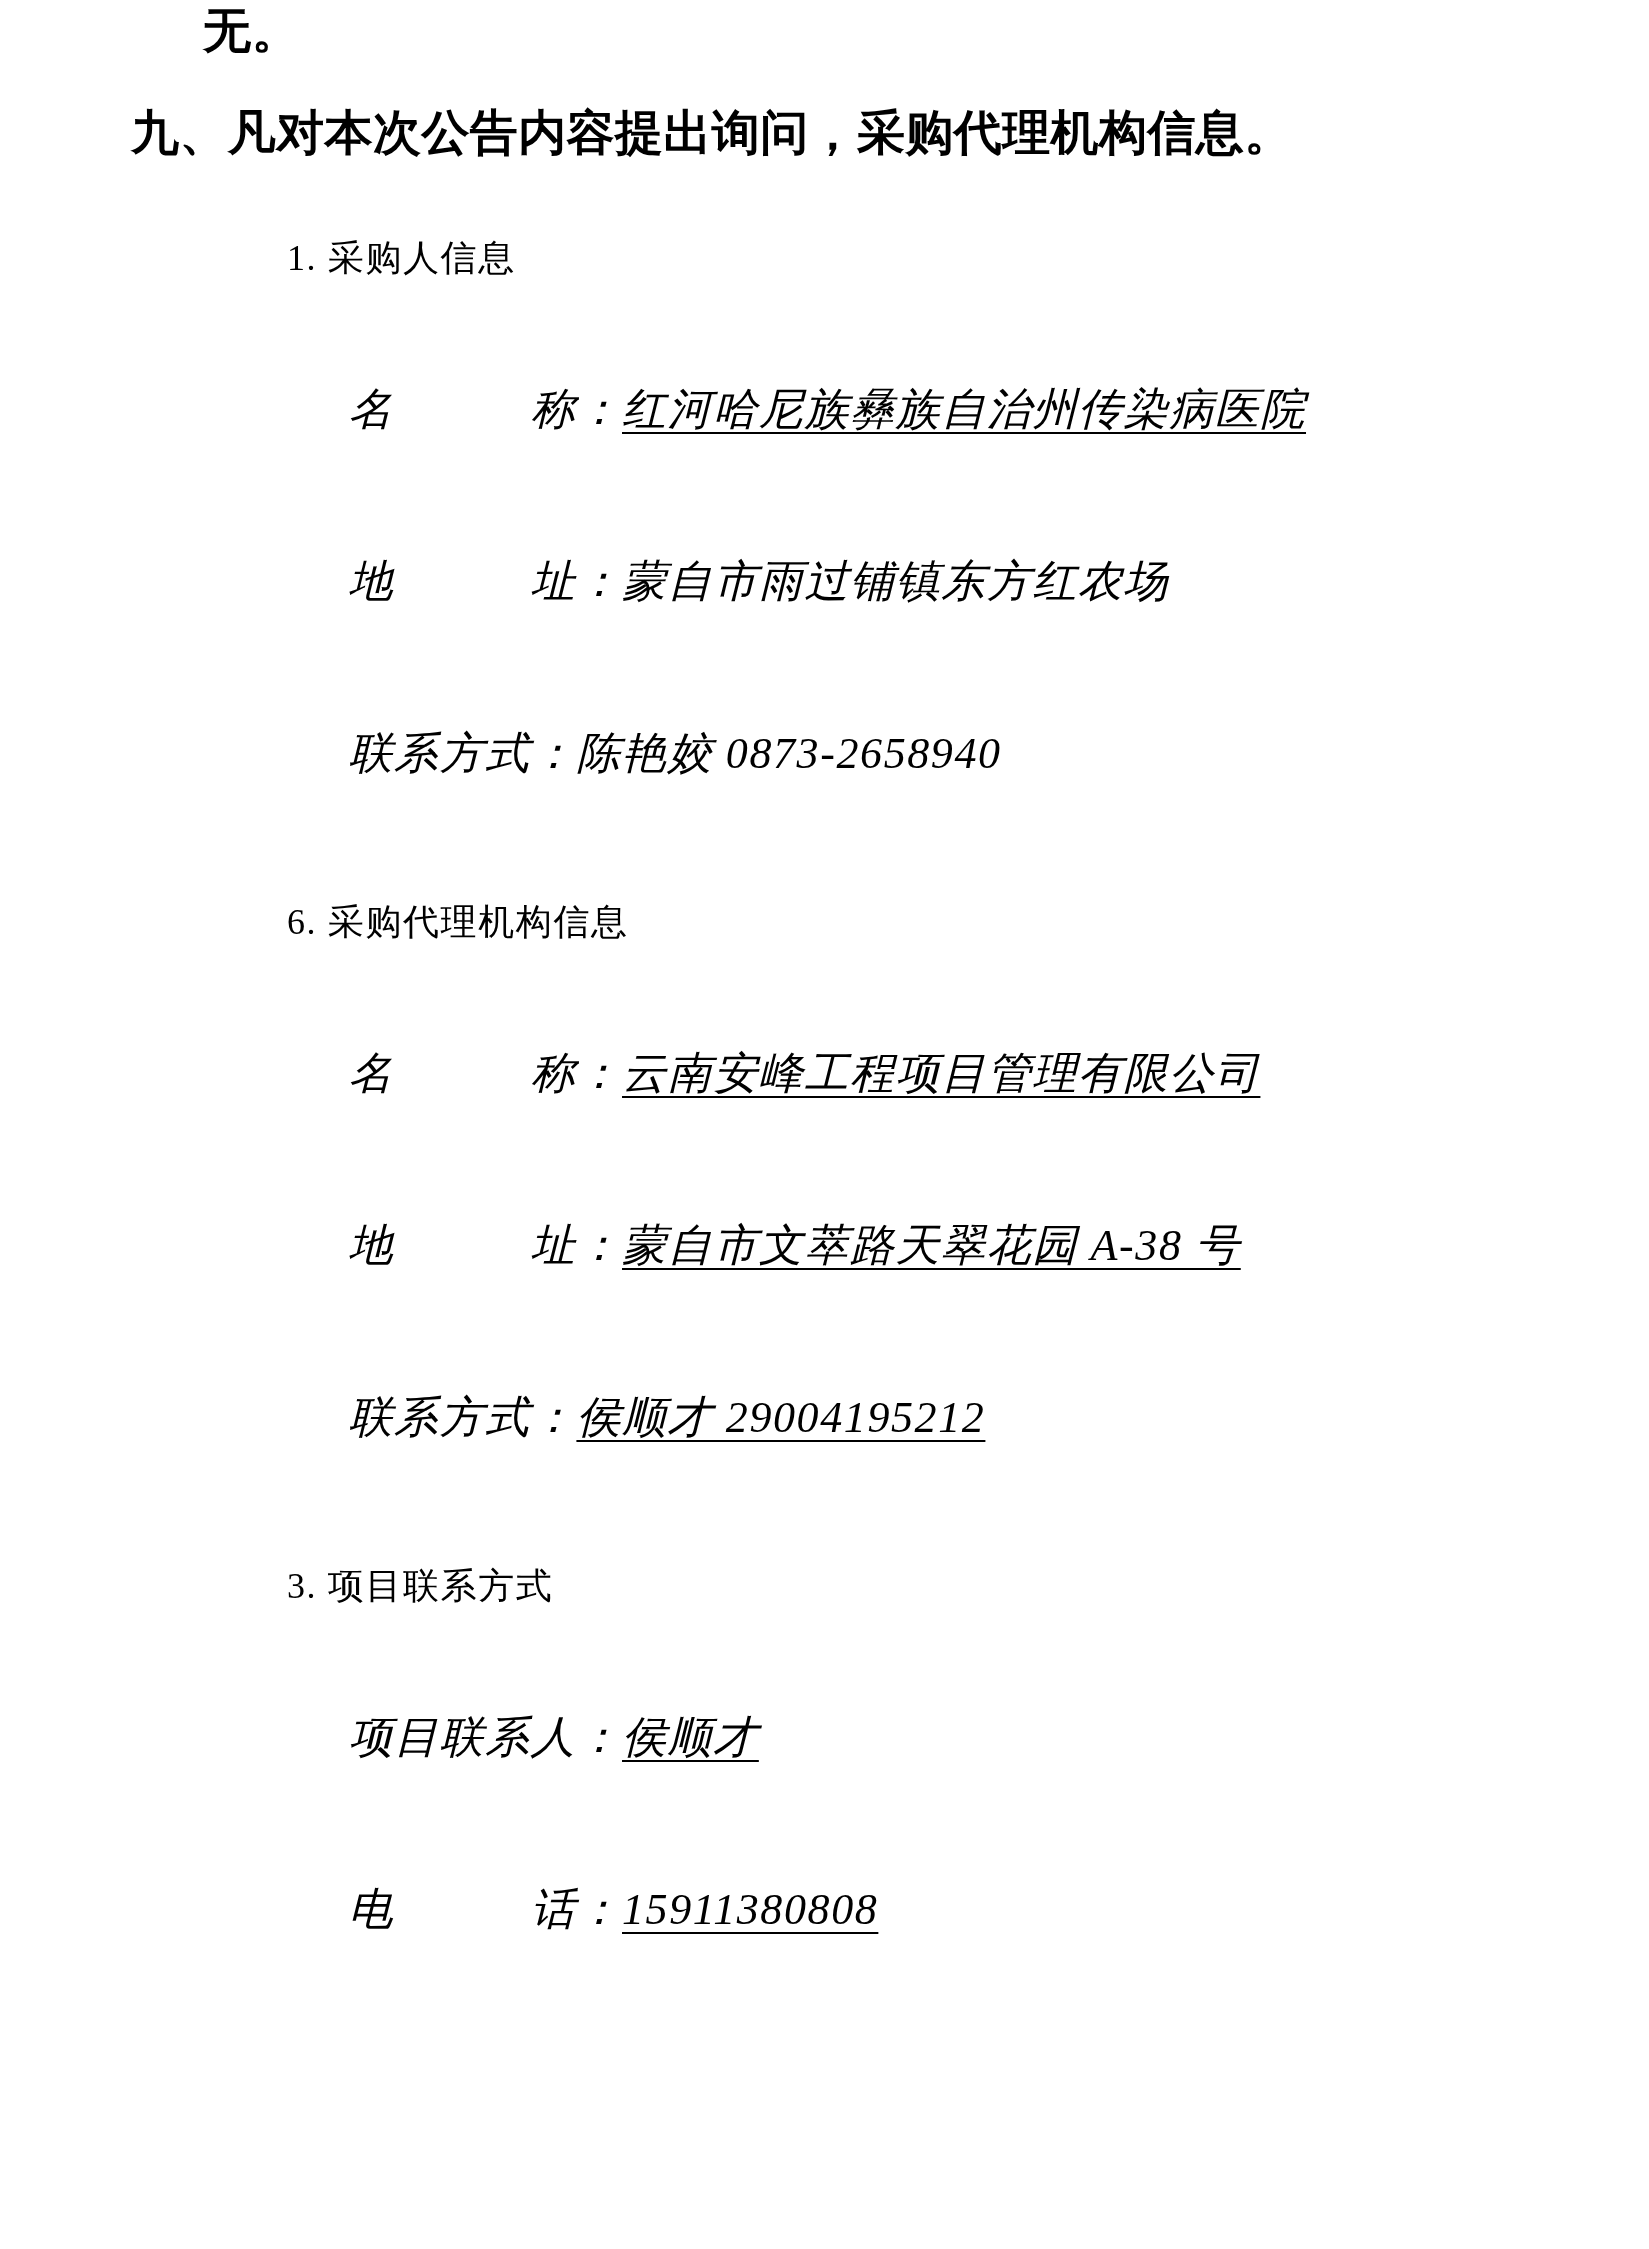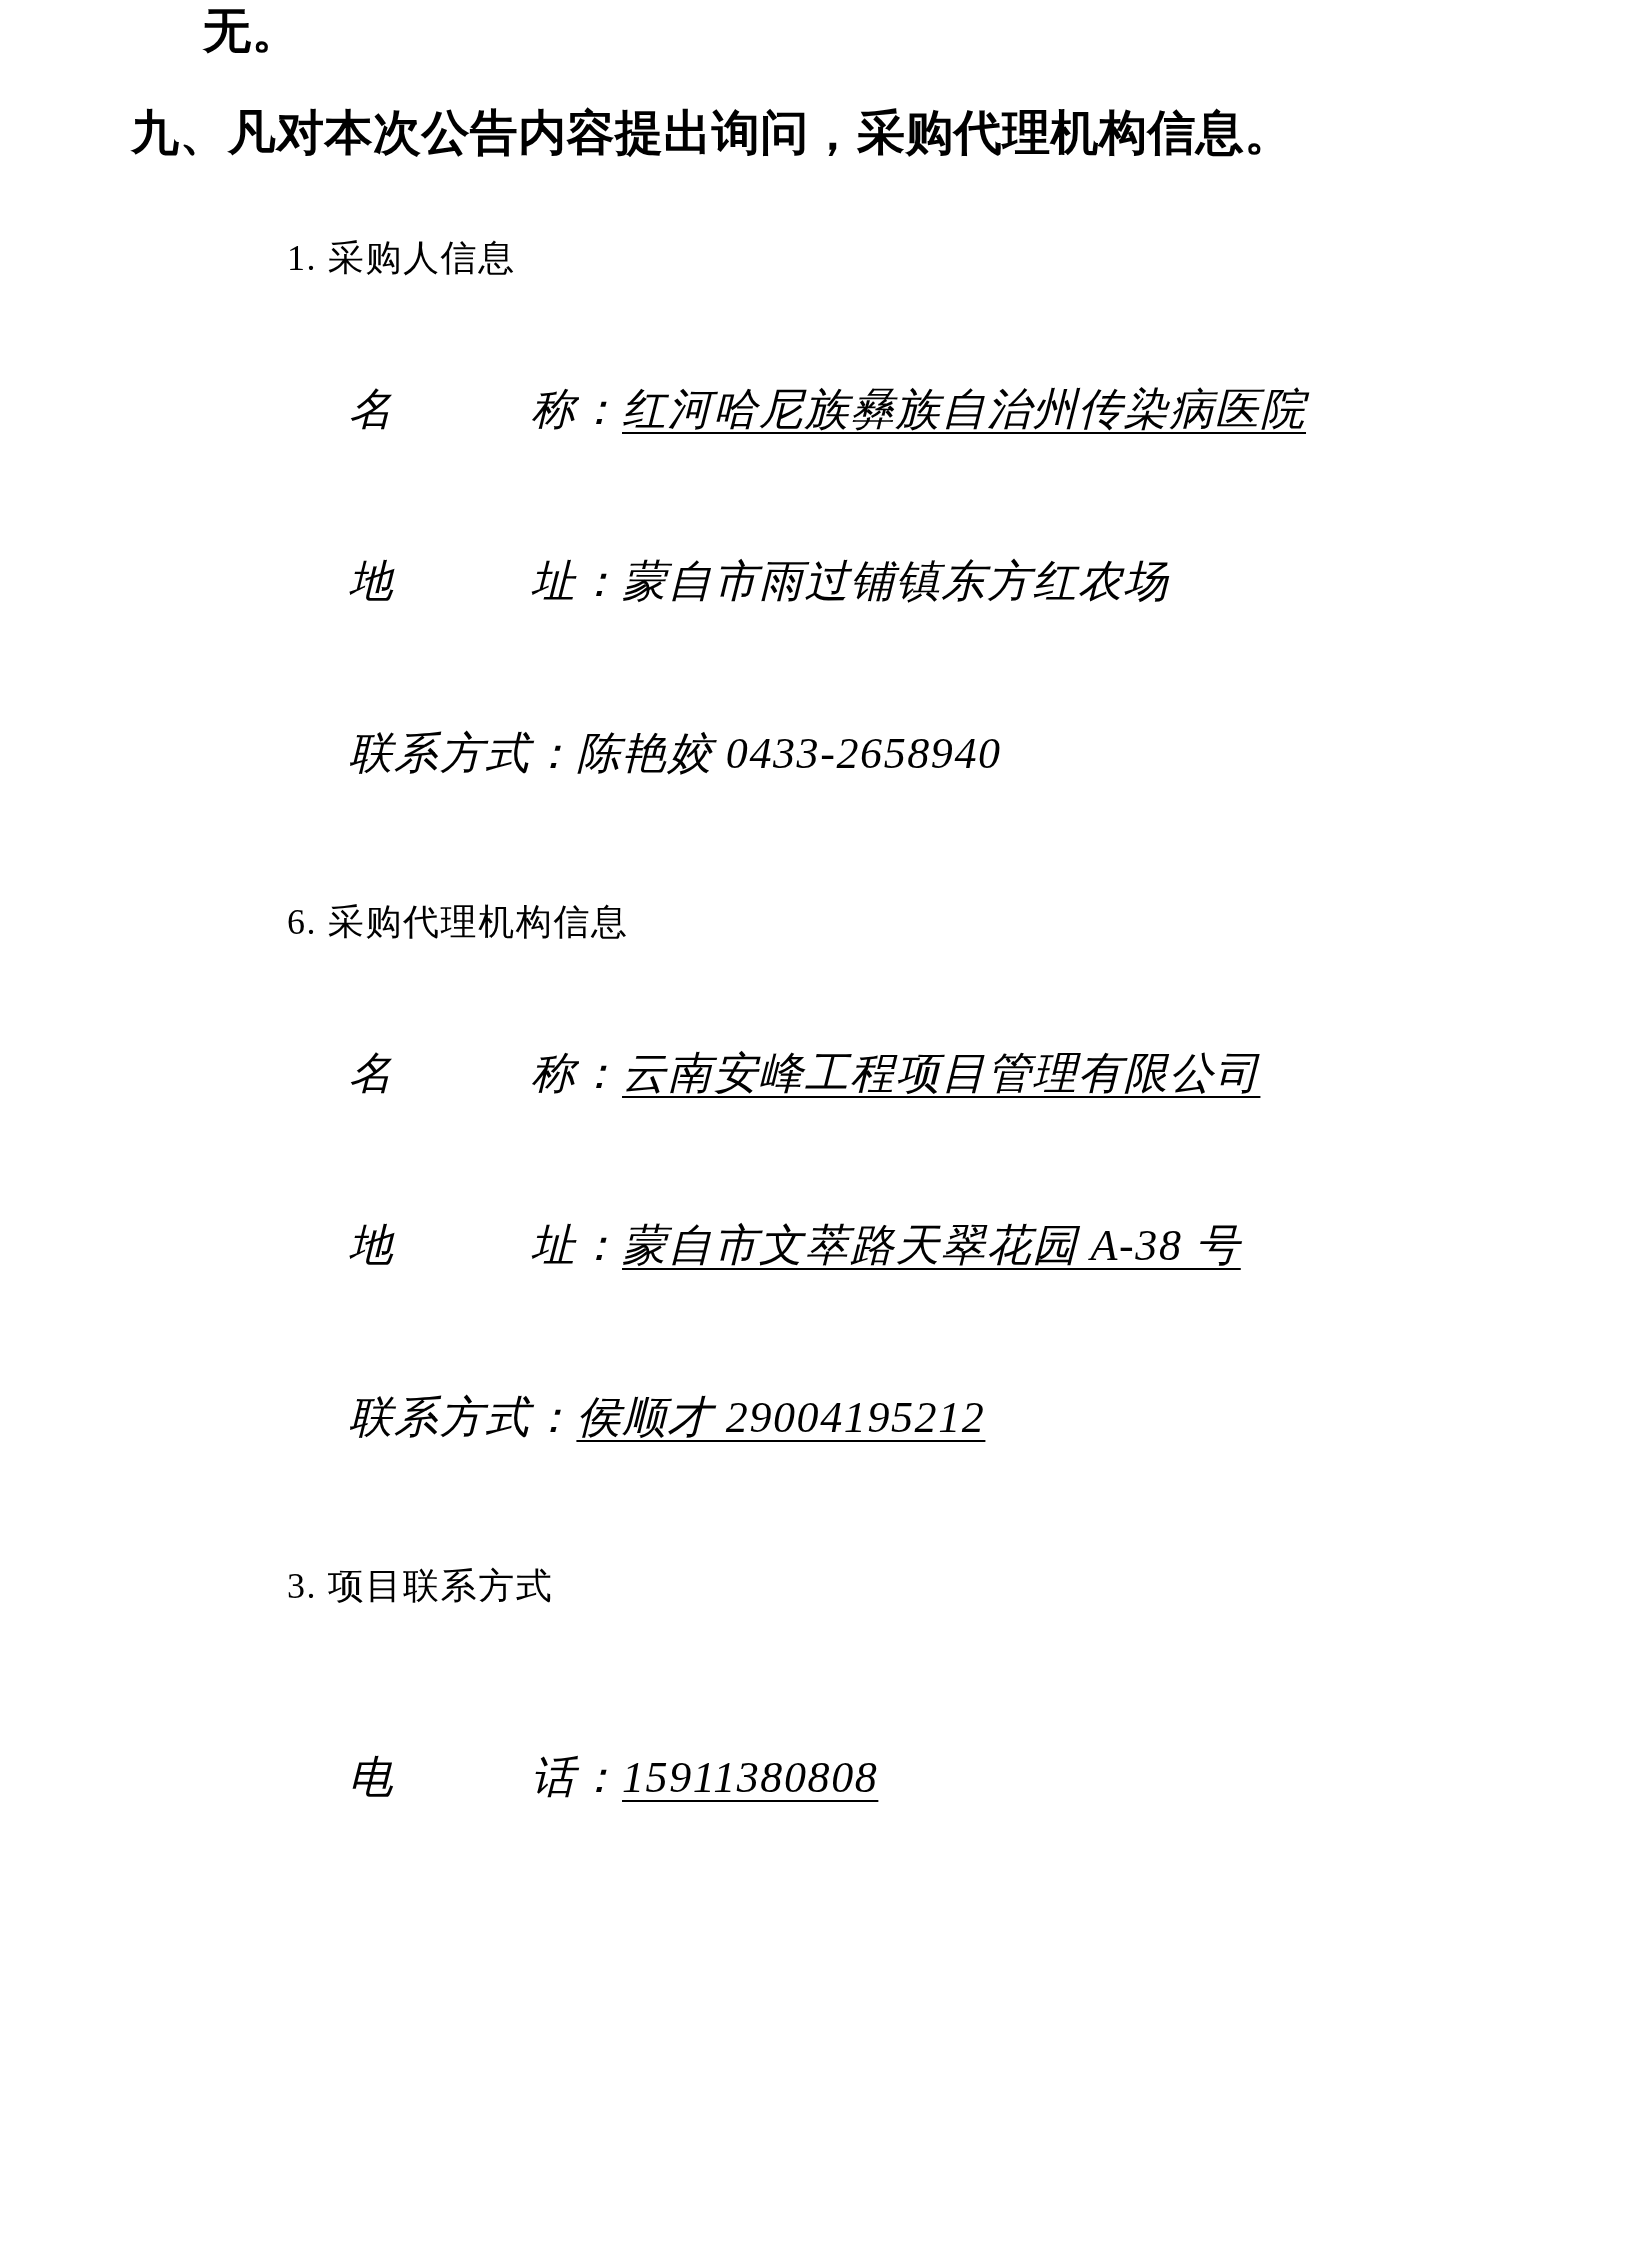--- a/index.html
+++ b/index.html
@@ -88,21 +88,21 @@
   <div class="sp-2"></div>
   <div class="line field">
     <span>名　　　称：</span><span class="ul">红河哈尼族彝族自治州传染病医院</span>
   </div>
   <div class="sp-5"></div>
   <div class="line field">
     <span>地　　　址：</span><span>蒙自市雨过铺镇东方红农场</span>
   </div>
   <div class="sp-5"></div>
   <div class="line field">
-    <span>联系方式：</span><span>陈艳姣 0433-2658940</span>
+    <span>联系方式：</span><span>陈艳姣 0873-2658940</span>
   </div>
 
   <div class="sp-1"></div>
 
   <div class="line section-title">6. 采购代理机构信息</div>
   <div class="sp-2"></div>
   <div class="line field">
     <span>名　　　称：</span><span class="ul">云南安峰工程项目管理有限公司</span>
   </div>
   <div class="sp-5"></div>
@@ -111,19 +111,22 @@
   </div>
   <div class="sp-5"></div>
   <div class="line field">
     <span>联系方式：</span><span class="ul">侯顺才 29004195212</span>
   </div>
 
   <div class="sp-1"></div>
 
   <div class="line section-title">3. 项目联系方式</div>
   <div class="sp-2"></div>
+  <div class="line field">
+    <span>项目联系人：</span><span class="ul">侯顺才</span>
+  </div>
   <div class="sp-5"></div>
   <div class="line field">
     <span>电　　　话：</span><span class="ul">15911380808</span>
   </div>
 
 </div>
 
 
 </body></html>

